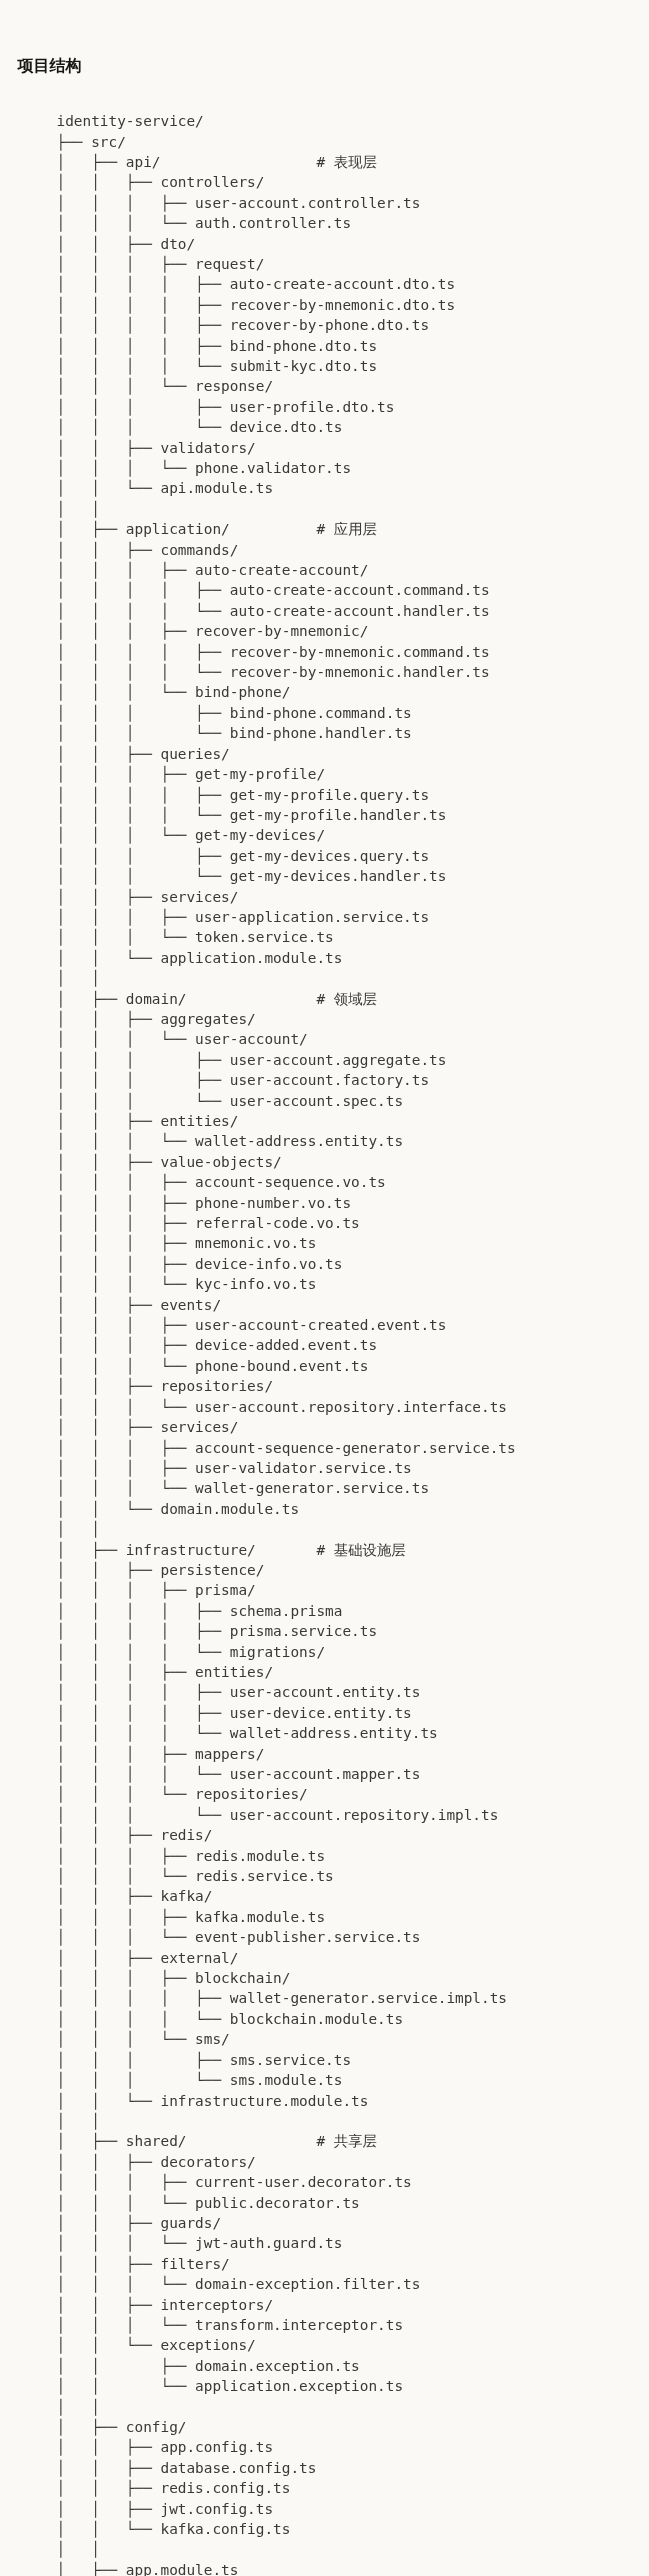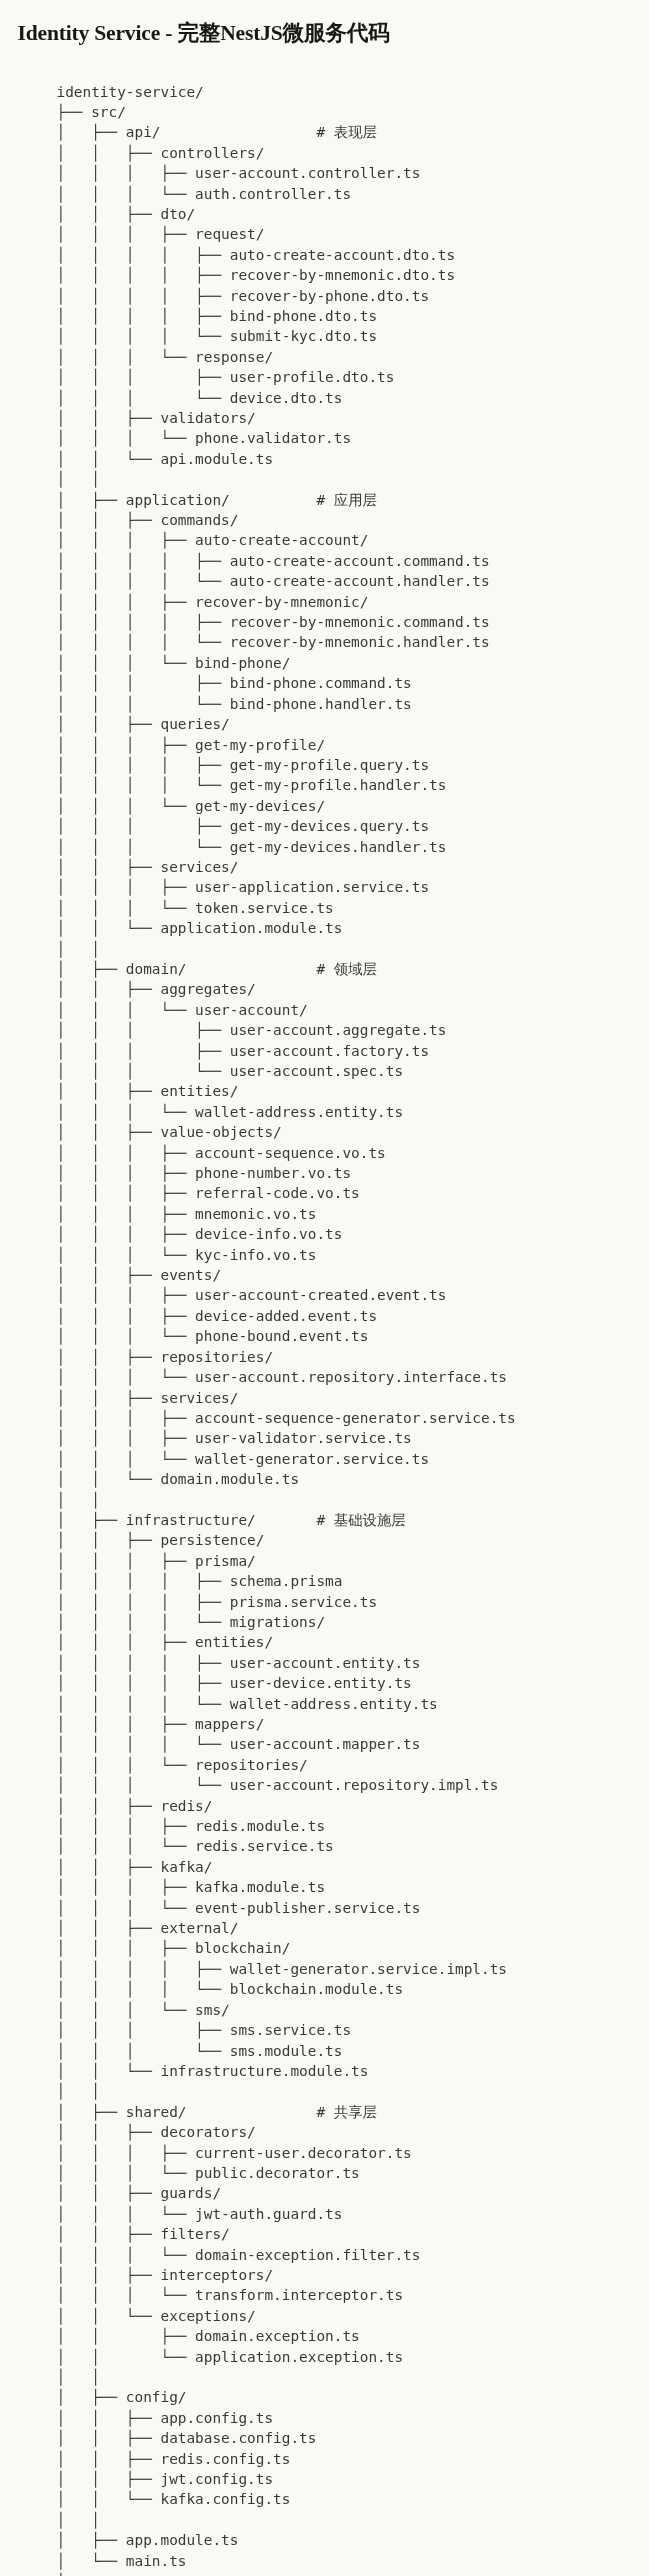--- a/index.html
+++ b/index.html
@@ -36,22 +36,22 @@
     font-size: 14.4px;
     line-height: 20.4px;
     color: #3a3935;
     white-space: pre;
   }
 </style>
 </head>
 <body>
 
 <div class="doc">
-  <h1 class="doc-title">Identity Service - 完整NestJS微服务代码</h1>
 
+  <h2 class="section-heading">项目结构</h2>
 
   <pre class="file-tree">identity-service/
 ├── src/
 │   ├── api/                  # 表现层
 │   │   ├── controllers/
 │   │   │   ├── user-account.controller.ts
 │   │   │   └── auth.controller.ts
 │   │   ├── dto/
 │   │   │   ├── request/
 │   │   │   │   ├── auto-create-account.dto.ts

